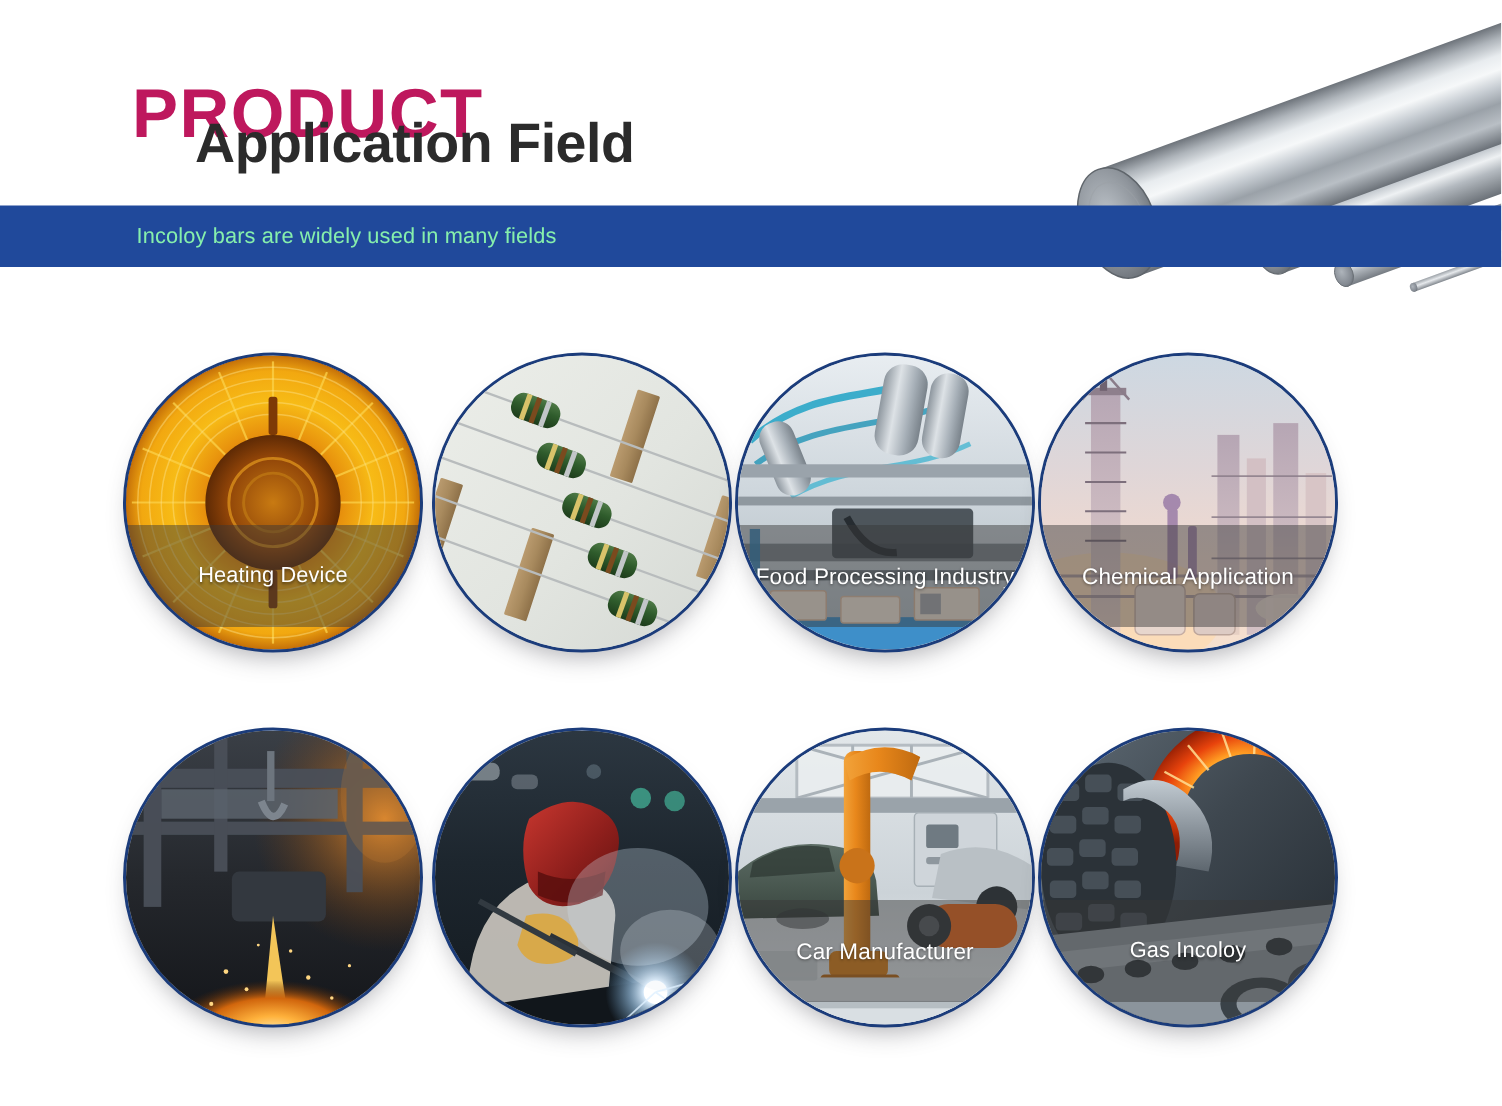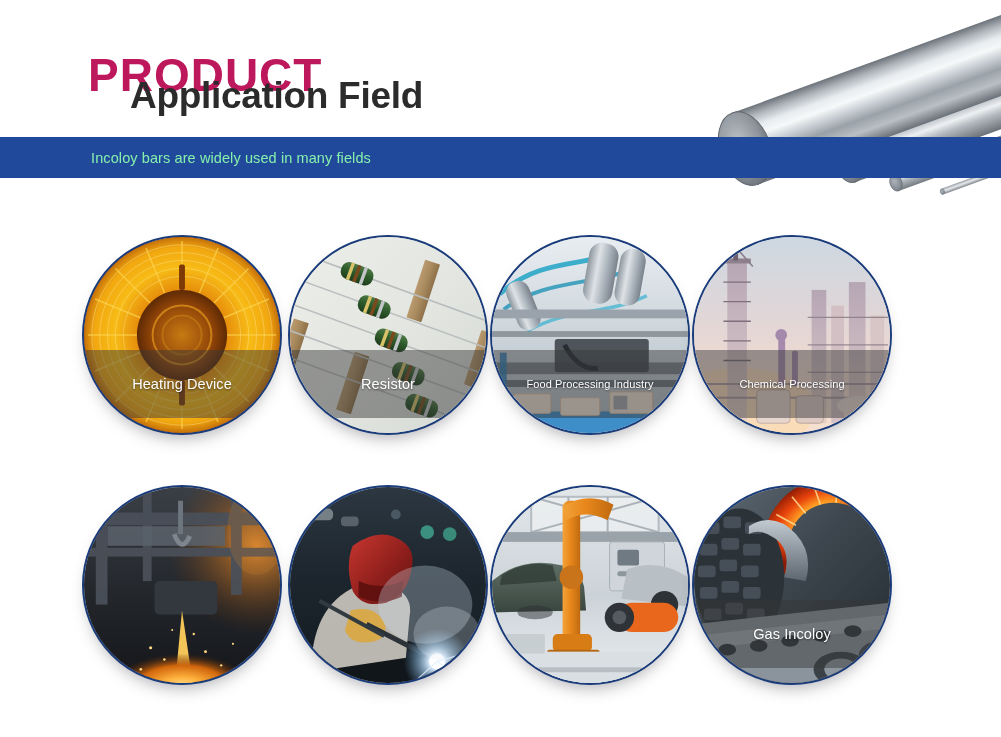--- a/index.html
+++ b/index.html
@@ -112,21 +112,21 @@
     justify-content:center;
     margin-top:43px;
   }
   .band-text {
     color:#ffffff;
     font-size:14.5px;
     letter-spacing:0.1px;
     white-space:nowrap;
     text-shadow:0 1px 2px rgba(0,0,0,0.45);
   }
-  .band-text.small { font-size:11px;text-align:right; }
+  .band-text.small { font-size:15px;text-align:right; }
 </style>
 </head>
 <body>
 
 <div id="slide">
 
   <div id="watermark">PRODUCT</div>
 
   <div id="title">Application Field</div>
 
@@ -324,23 +324,20 @@
             </g>
             <g>
               <line x1="-10" y1="156" x2="210" y2="156" stroke="#b8bcbd" stroke-width="1.6"></line>
               <rect x="140" y="147" width="34" height="18" rx="8" fill="url(#resBody)"></rect>
               <rect x="148" y="147" width="3.5" height="18" fill="#d8c36a"></rect>
               <rect x="155" y="147" width="3.5" height="18" fill="#7a4a1e"></rect>
               <rect x="162" y="147" width="3.5" height="18" fill="#c2c6c8"></rect>
             </g>
           </g>
         </svg>
-        <div class="band">
-          <span class="band-text">Resistor</span>
-        </div>
       </div>
     </div>
 
     <div class="cell c2">
       <div class="circle">
         <svg class="art" viewBox="0 0 200 200" preserveAspectRatio="xMidYMid slice">
           <defs>
             <linearGradient id="fpBg" x1="0" y1="0" x2="0" y2="1">
               <stop offset="0%" stop-color="#e8edf1"></stop>
               <stop offset="45%" stop-color="#cfd7dd"></stop>
@@ -446,21 +443,21 @@
             <ellipse cx="168" cy="172" rx="22" ry="10" fill="#e9d9d0" opacity="0.9"></ellipse>
           </g>
 
           <g fill="#8f6fa0" opacity="0.75">
             <rect x="86" y="104" width="7" height="48" rx="2"></rect>
             <rect x="100" y="116" width="6" height="36" rx="2"></rect>
             <circle cx="89" cy="100" r="6"></circle>
           </g>
         </svg>
         <div class="band">
-          <span class="band-text small">Chemical Processing</span>
+          <span class="band-text small">Chemical Application</span>
         </div>
       </div>
     </div>
   </div>
 
   <div class="row" id="row2">
 
     <div class="cell c0">
       <div class="circle">
         <svg class="art" viewBox="0 0 200 200" preserveAspectRatio="xMidYMid slice">
@@ -624,20 +621,23 @@
           <circle cx="130" cy="133" r="15" fill="#2f3338"></circle>
           <circle cx="130" cy="133" r="7" fill="#555b61"></circle>
 
           <rect x="0" y="168" width="200" height="32" fill="#d9dfe3"></rect>
           <rect x="0" y="184" width="200" height="5" fill="#9fa8ae" opacity="0.6"></rect>
           <g fill="#c2cace" opacity="0.8">
             <rect x="8" y="150" width="46" height="20" rx="2"></rect>
             <rect x="14" y="156" width="34" height="3"></rect>
           </g>
         </svg>
+        <div class="band">
+          <span class="band-text small">Car Manufacturer</span>
+        </div>
       </div>
     </div>
 
     <div class="cell c3">
       <div class="circle">
         <svg class="art" viewBox="0 0 200 200" preserveAspectRatio="xMidYMid slice">
           <defs>
             <linearGradient id="gtBg" x1="0" y1="0" x2="1" y2="1">
               <stop offset="0%" stop-color="#5f6b75"></stop>
               <stop offset="45%" stop-color="#3e474f"></stop>

